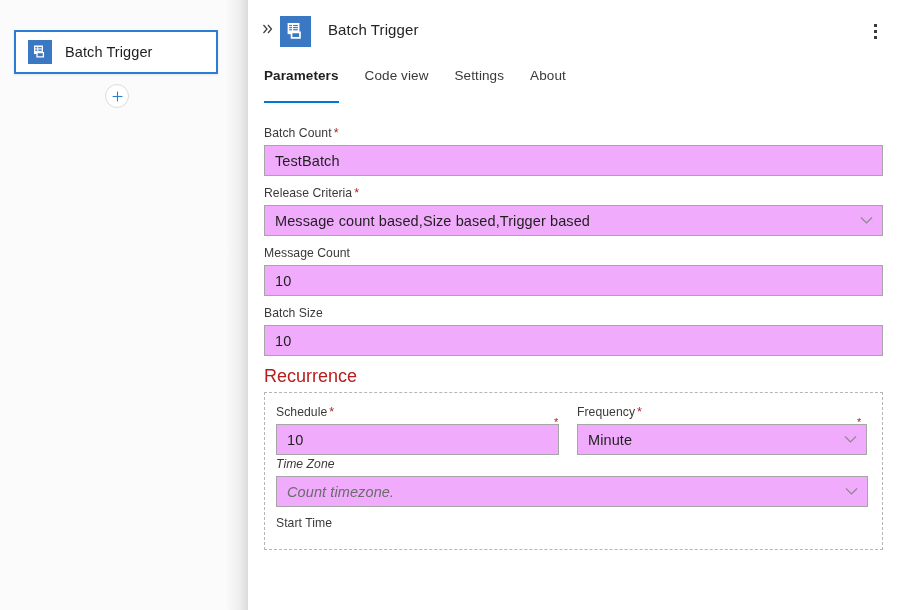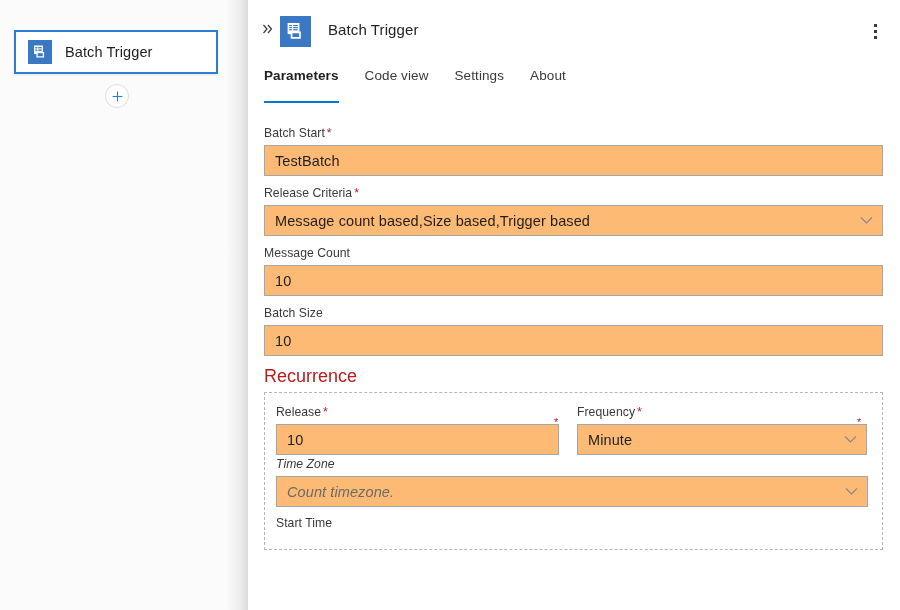--- a/index.html
+++ b/index.html
@@ -195,21 +195,21 @@
   }
   .req {
     color: #a4262c;
     font-size: 12.5px;
     margin-left: 2px;
   }
   .control {
     position: relative;
     height: 31px;
     border: 1px solid #a6a6a6;
-    background: #fdba74;
+    background: #f0abfc;
     box-sizing: border-box;
     display: flex;
     align-items: center;
     padding: 0 10px;
   }
   .control .value {
     font-size: 14.5px;
     color: #201f1e;
     letter-spacing: 0.1px;
     white-space: nowrap;
@@ -338,21 +338,21 @@
       </div>
       <div class="tab">
         <span>About</span>
       </div>
     </div>
 
     <div class="form">
 
       <div class="field">
         <div class="field-label">
-          <span>Batch Start</span><span class="req">*</span>
+          <span>Batch Count</span><span class="req">*</span>
         </div>
         <div class="control">
           <span class="value">TestBatch</span>
         </div>
       </div>
 
       <div class="field">
         <div class="field-label">
           <span>Release Criteria</span><span class="req">*</span>
         </div>
@@ -386,21 +386,21 @@
 
       <div class="field" style="margin-bottom:0;">
         <div class="group-label">Recurrence</div>
 
         <div class="group-box">
 
           <div class="group-row">
 
             <div class="col-left">
               <div class="field-label">
-                <span>Release</span><span class="req">*</span>
+                <span>Schedule</span><span class="req">*</span>
               </div>
               <div class="control">
                 <span class="value">10</span>
               </div>
             </div>
 
             <div class="col-right">
               <div class="field-label">
                 <span>Frequency</span><span class="req">*</span>
               </div>

